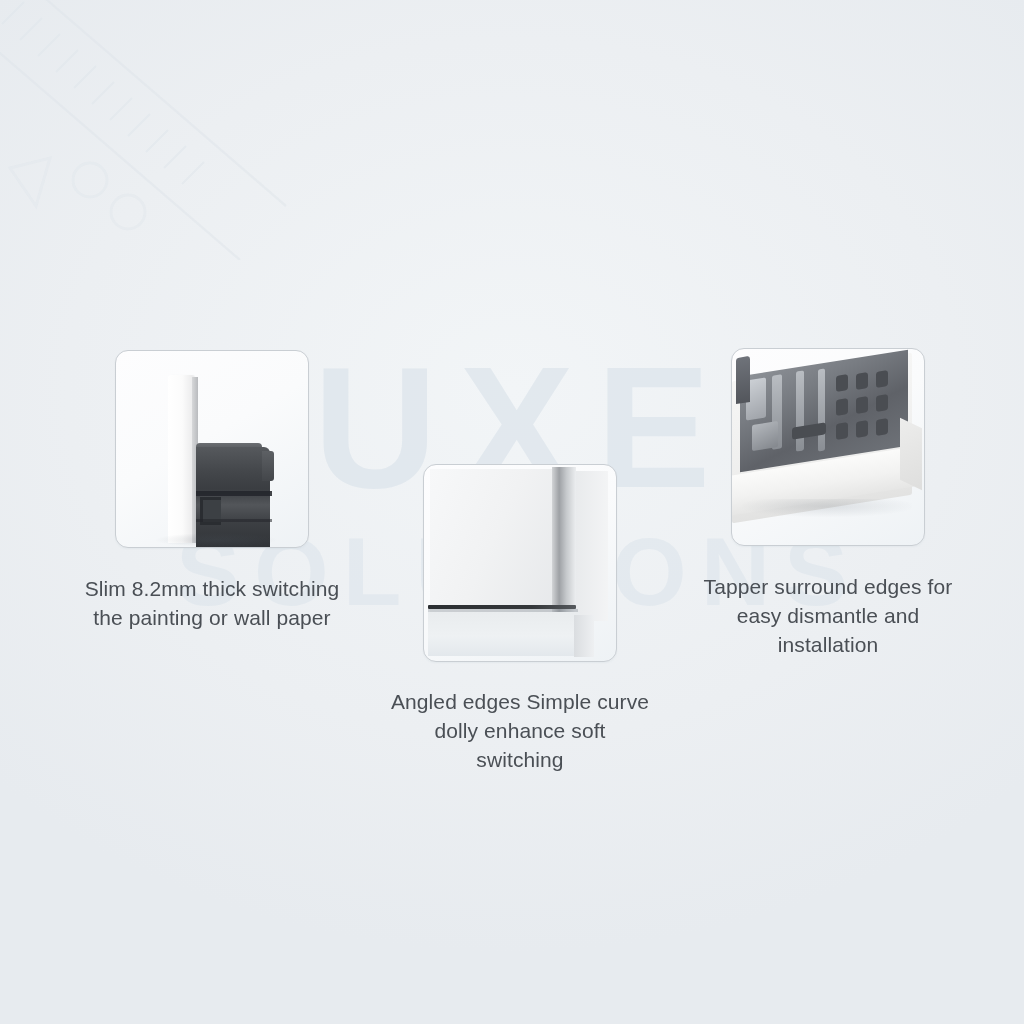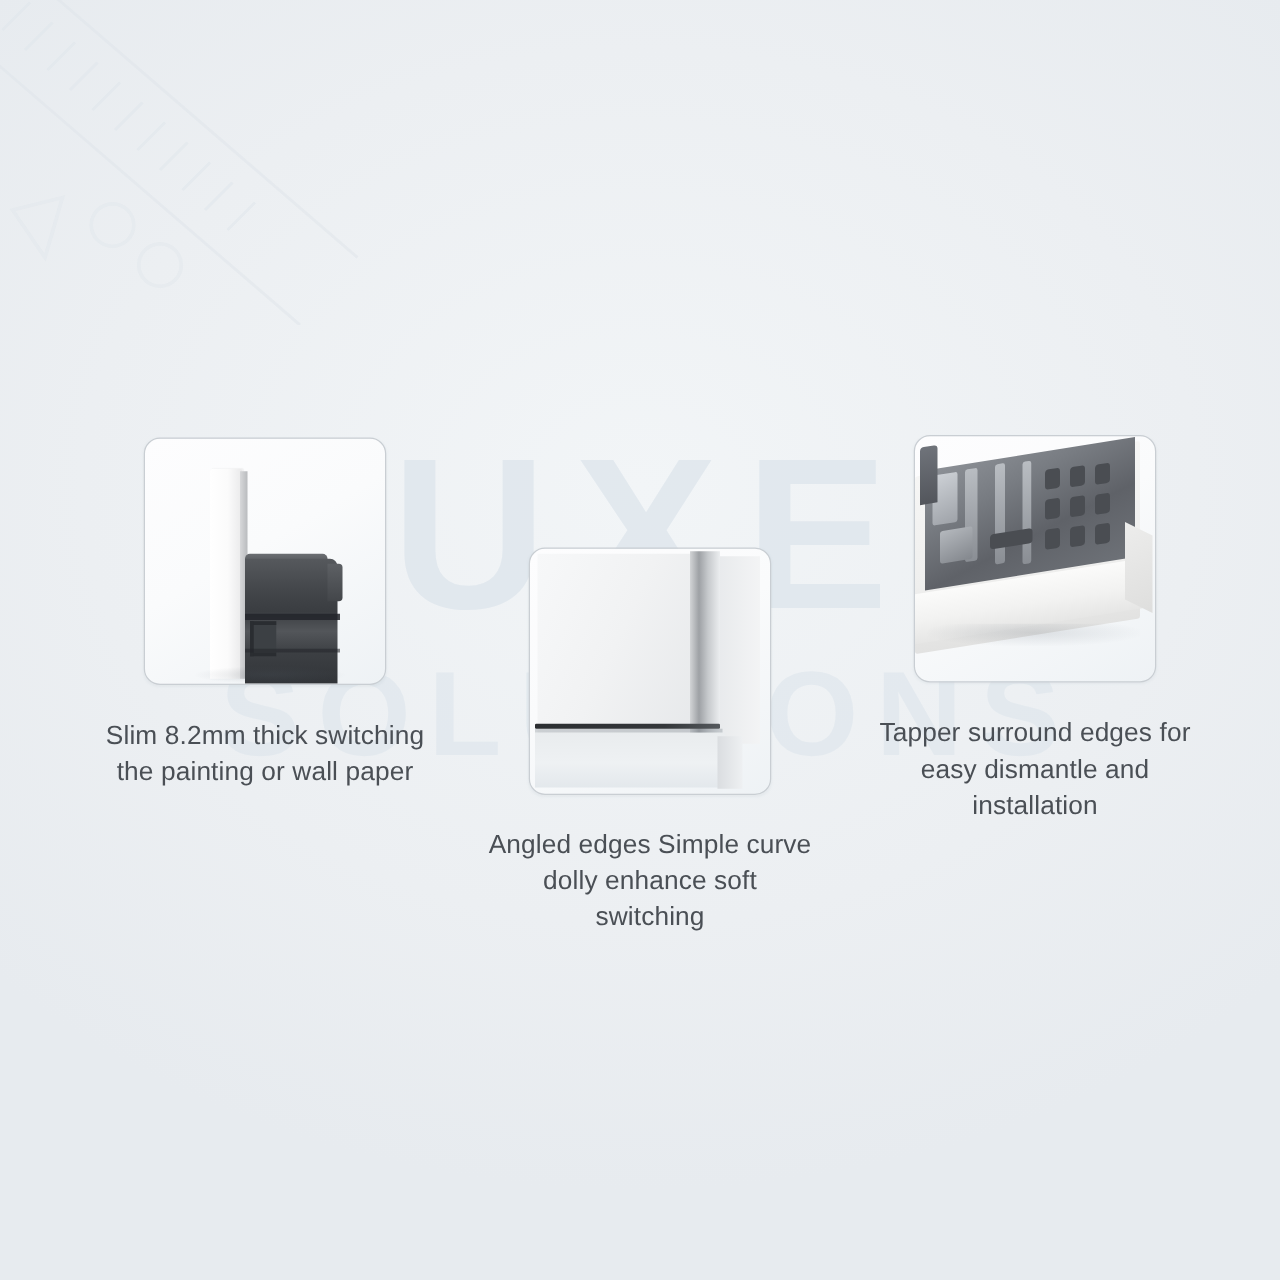--- a/index.html
+++ b/index.html
@@ -80,21 +80,21 @@
     letter-spacing: 0.5px;
     line-height: 1;
   }
 
   
   .feature {
     position: absolute;
     width: 260px;
   }
   .feature.f1 { left: 82px;  top: 350px; }
-  .feature.f2 { left: 390px; top: 438px; }
+  .feature.f2 { left: 390px; top: 464px; }
   .feature.f3 { left: 698px; top: 348px; }
 
   .tile {
     position: relative;
     width: 192px;
     height: 196px;
     margin: 0 auto;
     border: 1px solid #c9ced3;
     border-radius: 13px;
     background: linear-gradient(150deg, #fdfdfe 0%, #fafbfc 45%, #eef2f5 100%);

